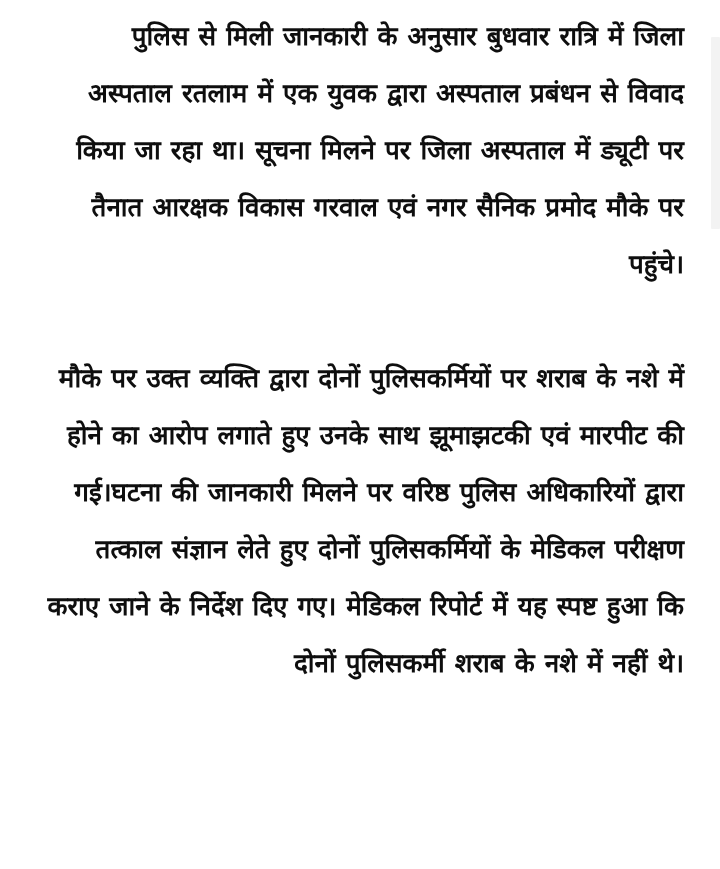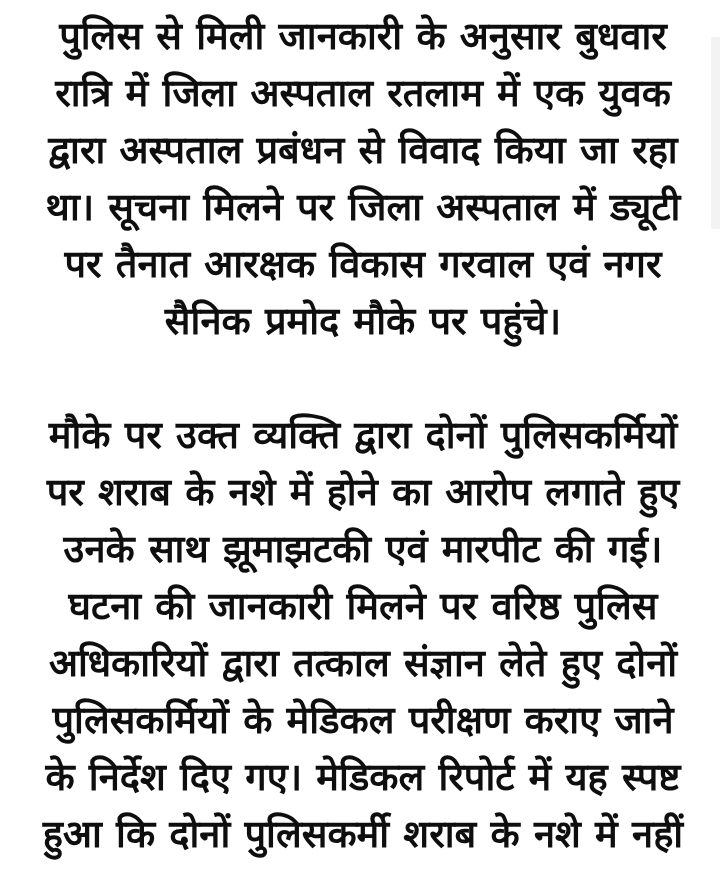--- a/index.html
+++ b/index.html
@@ -16,25 +16,25 @@
   }
   .article {
     position: absolute;
     top: 8px;
     left: 42px;
     width: 642px;
     color: #0e0e0e;
   }
   .article p {
     margin: 0 0 57px 0;
-    font-size: 38px;
+    font-size: 26px;
     line-height: 57px;
     font-weight: bold;
     color: #0e0e0e;
-    text-align: center;
+    text-align: right;
     word-spacing: 1px;
   }
   .scrollbar-thumb {
     position: absolute;
     top: 37px;
     right: 0;
     width: 9px;
     height: 192px;
     border-radius: 1px;
   }

